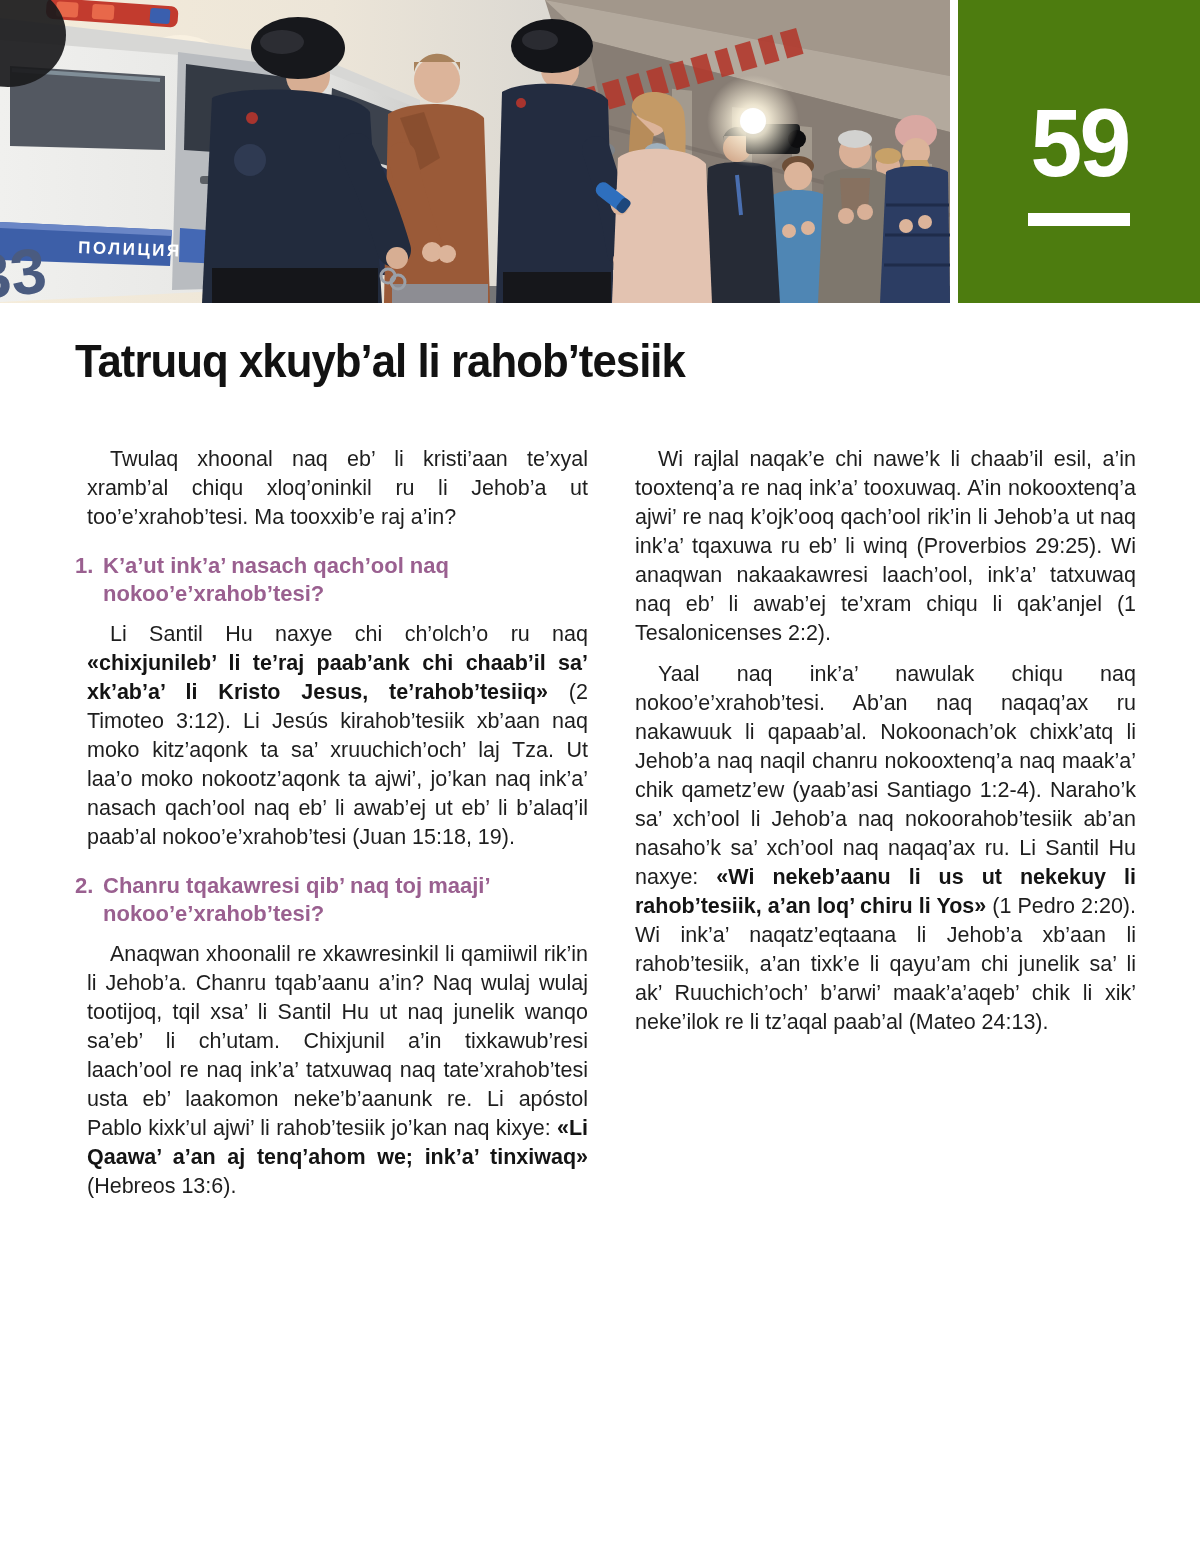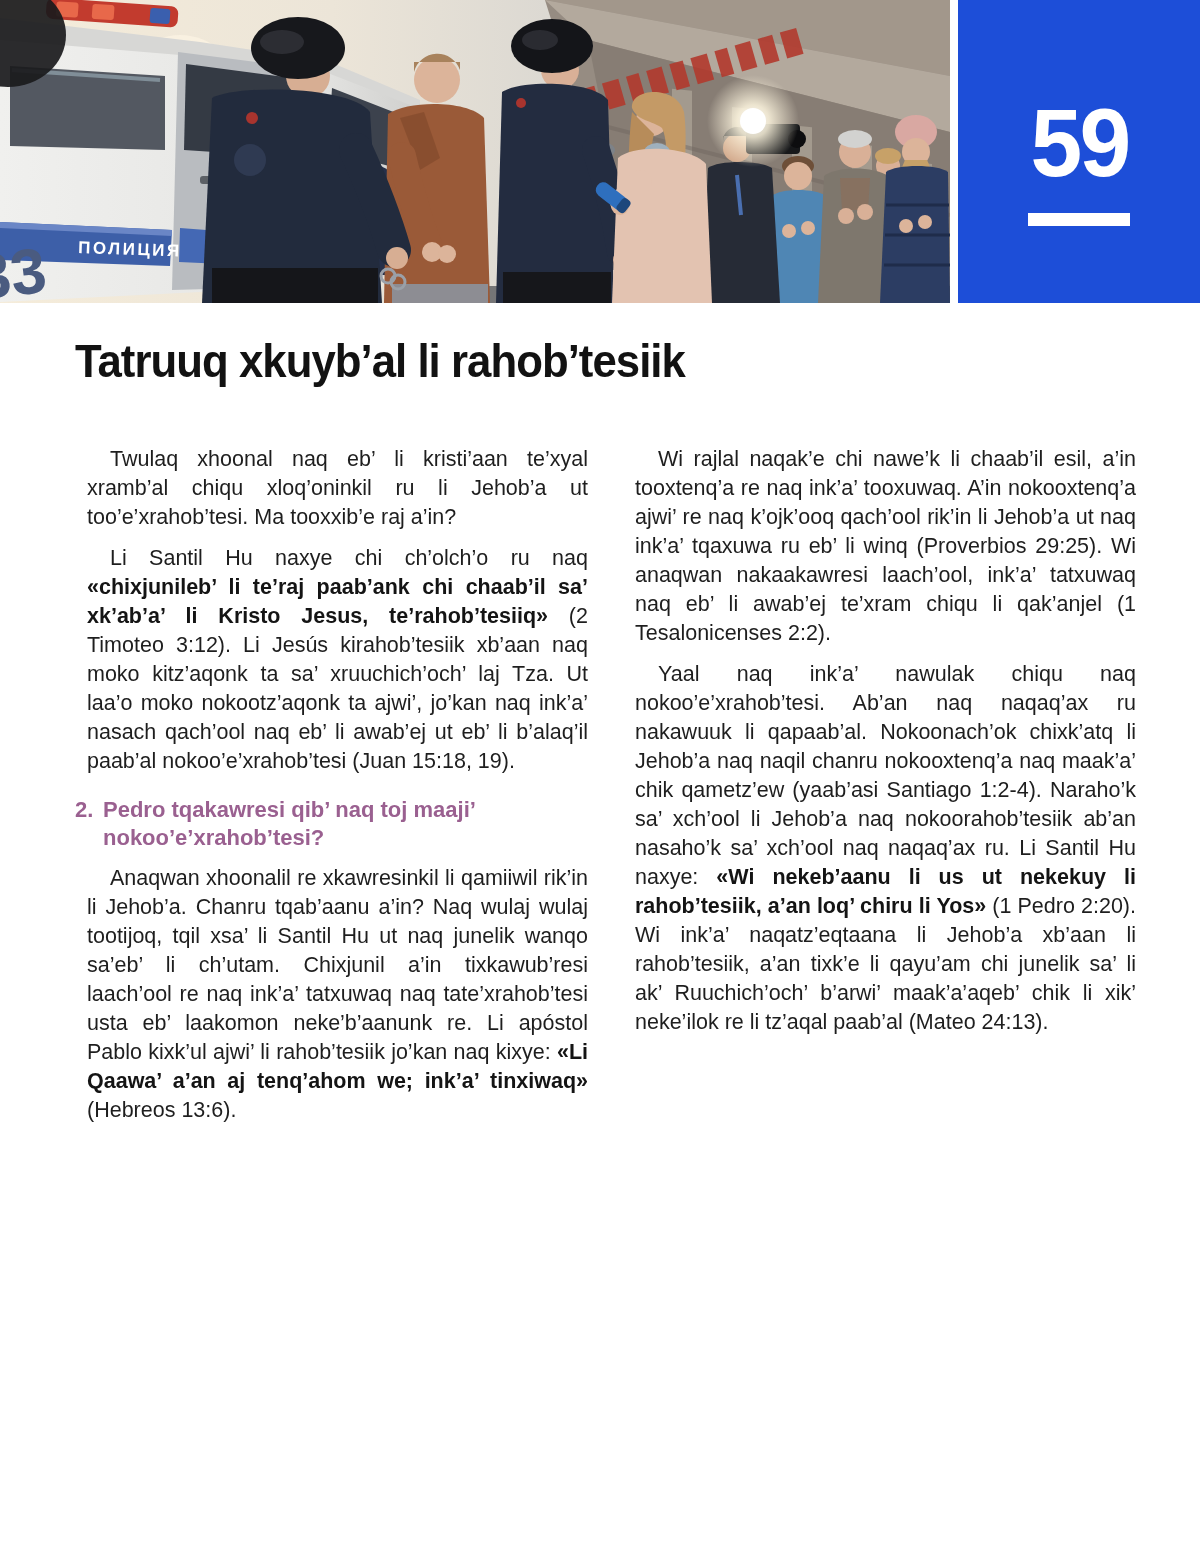--- a/index.html
+++ b/index.html
@@ -240,32 +240,33 @@
       <circle cx="397" cy="258" r="11" fill="#d7ae93"></circle>
       <g stroke="#9aa0a8" stroke-width="3" fill="none">
         <circle cx="388" cy="276" r="7"></circle>
         <circle cx="398" cy="282" r="7"></circle>
       </g>
       <rect x="212" y="268" width="166" height="35" fill="#15161a"></rect>
     </g>
   </svg>
 </div>
 
-<div class="badge" style="background: #1d4ed8;">
+<div class="badge" style="background: #4d7c0f;">
   <div class="badge-num">59</div>
   <div class="badge-bar"></div>
 </div>
 
 <div class="article">
   <h1 class="title">Tatruuq xkuyb’al li rahob’tesiik</h1>
   <div class="cols">
     <div class="col" id="col-left">
         <p class="para"><span>Twulaq xhoonal naq eb’ li kristi’aan te’xyal xramb’al chiqu xloq’oninkil ru li Jehob’a ut too’e’xrahob’tesi. Ma tooxxib’e raj a’in?</span></p>
+        <p class="question"><span class="qnum">1.</span><span>K’a’ut ink’a’ nasach qach’ool naq nokoo’e’xrahob’tesi?</span></p>
         <p class="para"><span>Li Santil Hu naxye chi ch’olch’o ru naq </span><b>«chixjunileb’ li te’raj paab’ank chi chaab’il sa’ xk’ab’a’ li Kristo Jesus, te’rahob’tesiiq»</b><span> (2 Timoteo 3:12). Li Jesús kirahob’tesiik xb’aan naq moko kitz’aqonk ta sa’ xruuchich’och’ laj Tza. Ut laa’o moko nokootz’aqonk ta ajwi’, jo’kan naq ink’a’ nasach qach’ool naq eb’ li awab’ej ut eb’ li b’alaq’il paab’al nokoo’e’xrahob’tesi (Juan 15:18, 19).</span></p>
-        <p class="question"><span class="qnum">2.</span><span>Pedro tqakawresi qib’ naq toj maaji’ nokoo’e’xrahob’tesi?</span></p>
+        <p class="question"><span class="qnum">2.</span><span>Chanru tqakawresi qib’ naq toj maaji’ nokoo’e’xrahob’tesi?</span></p>
         <p class="para"><span>Anaqwan xhoonalil re xkawresinkil li qamiiwil rik’in li Jehob’a. Chanru tqab’aanu a’in? Naq wulaj wulaj tootijoq, tqil xsa’ li Santil Hu ut naq junelik wanqo sa’eb’ li ch’utam. Chixjunil a’in tixkawub’resi laach’ool re naq ink’a’ tatxuwaq naq tate’xrahob’tesi usta eb’ laakomon neke’b’aanunk re. Li apóstol Pablo kixk’ul ajwi’ li rahob’tesiik jo’kan naq kixye: </span><b>«Li Qaawa’ a’an aj tenq’ahom we; ink’a’ tinxiwaq»</b><span> (Hebreos 13:6).</span></p>
       </div>
     <div class="col" id="col-right">
         <p class="para"><span>Wi rajlal naqak’e chi nawe’k li chaab’il esil, a’in tooxtenq’a re naq ink’a’ tooxuwaq. A’in nokooxtenq’a ajwi’ re naq k’ojk’ooq qach’ool rik’in li Jehob’a ut naq ink’a’ tqaxuwa ru eb’ li winq (Proverbios 29:25). Wi anaqwan nakaakawresi laach’ool, ink’a’ tatxuwaq naq eb’ li awab’ej te’xram chiqu li qak’anjel (1 Tesalonicenses 2:2).</span></p>
         <p class="para"><span>Yaal naq ink’a’ nawulak chiqu naq nokoo’e’xrahob’tesi. Ab’an naq naqaq’ax ru nakawuuk li qapaab’al. Nokoonach’ok chixk’atq li Jehob’a naq naqil chanru nokooxtenq’a naq maak’a’ chik qametz’ew (yaab’asi Santiago 1:2-4). Naraho’k sa’ xch’ool li Jehob’a naq nokoorahob’tesiik ab’an nasaho’k sa’ xch’ool naq naqaq’ax ru. Li Santil Hu naxye: </span><b>«Wi nekeb’aanu li us ut nekekuy li rahob’tesiik, a’an loq’ chiru li Yos»</b><span> (1 Pedro 2:20). Wi ink’a’ naqatz’eqtaana li Jehob’a xb’aan li rahob’tesiik, a’an tixk’e li qayu’am chi junelik sa’ li ak’ Ruuchich’och’ b’arwi’ maak’a’aqeb’ chik li xik’ neke’ilok re li tz’aqal paab’al (Mateo 24:13).</span></p>
       </div>
   </div>
 </div>
 
 </body></html>

